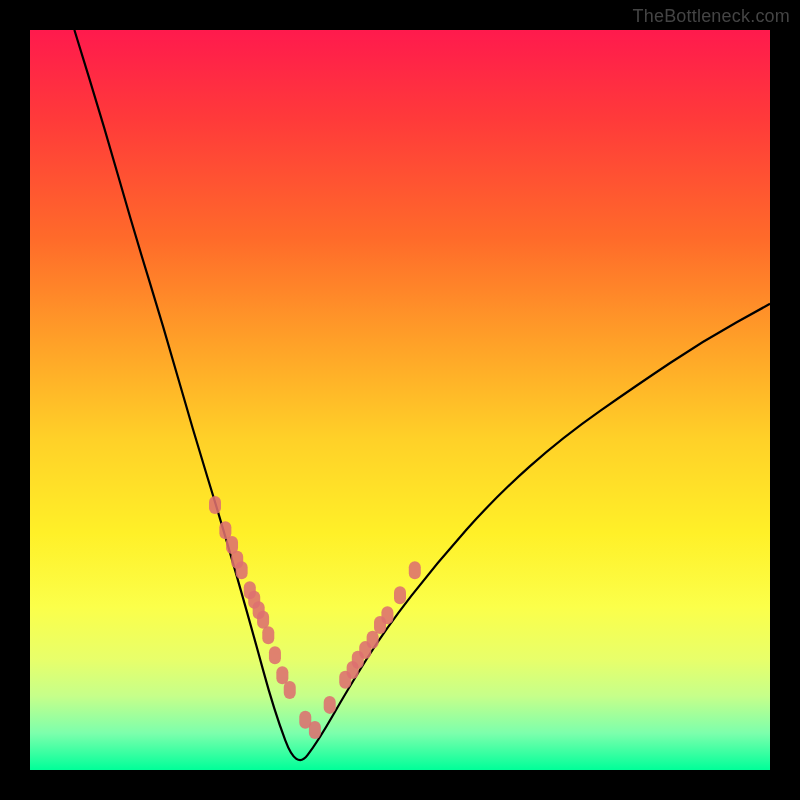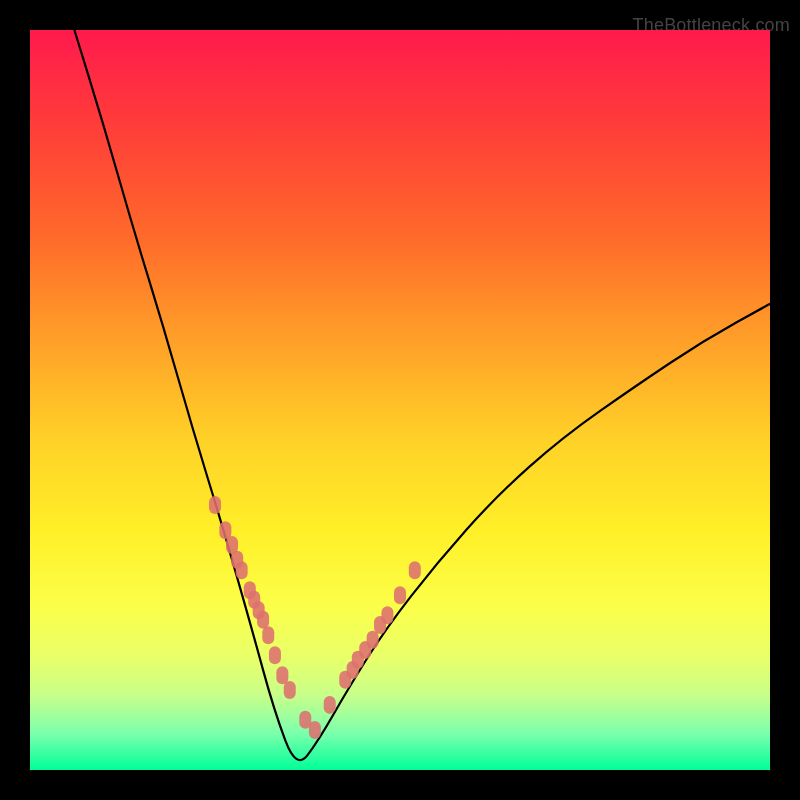--- a/index.html
+++ b/index.html
@@ -33,21 +33,21 @@
       #fbff4a 78%,
       #e8ff6a 85%,
       #c6ff8a 90%,
       #7dffac 95%,
       #00ff99 100%
     );
     overflow: visible;
   }
   .watermark {
     position: absolute;
-    top: 15px;
+    top: 6px;
     right: 10px;
     color: #444;
     font-size: 18px;
     font-weight: 500;
     letter-spacing: 0.2px;
     user-select: none;
   }
   svg.curve {
     position: absolute;
     left: 0;

